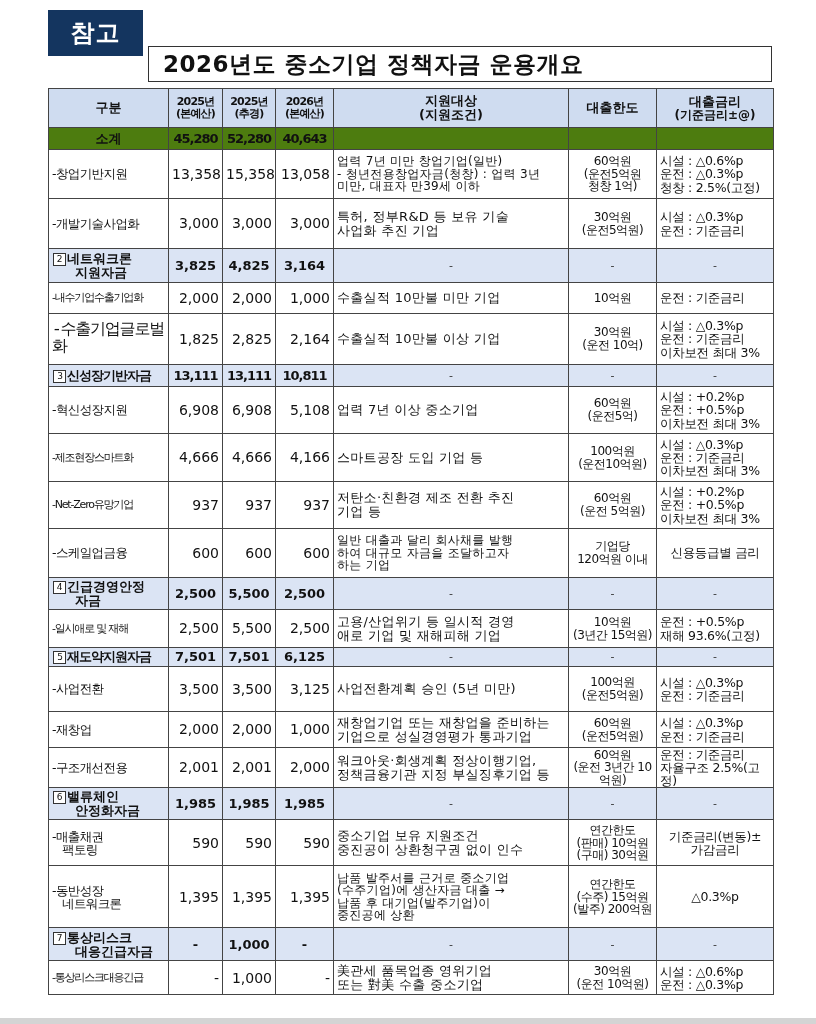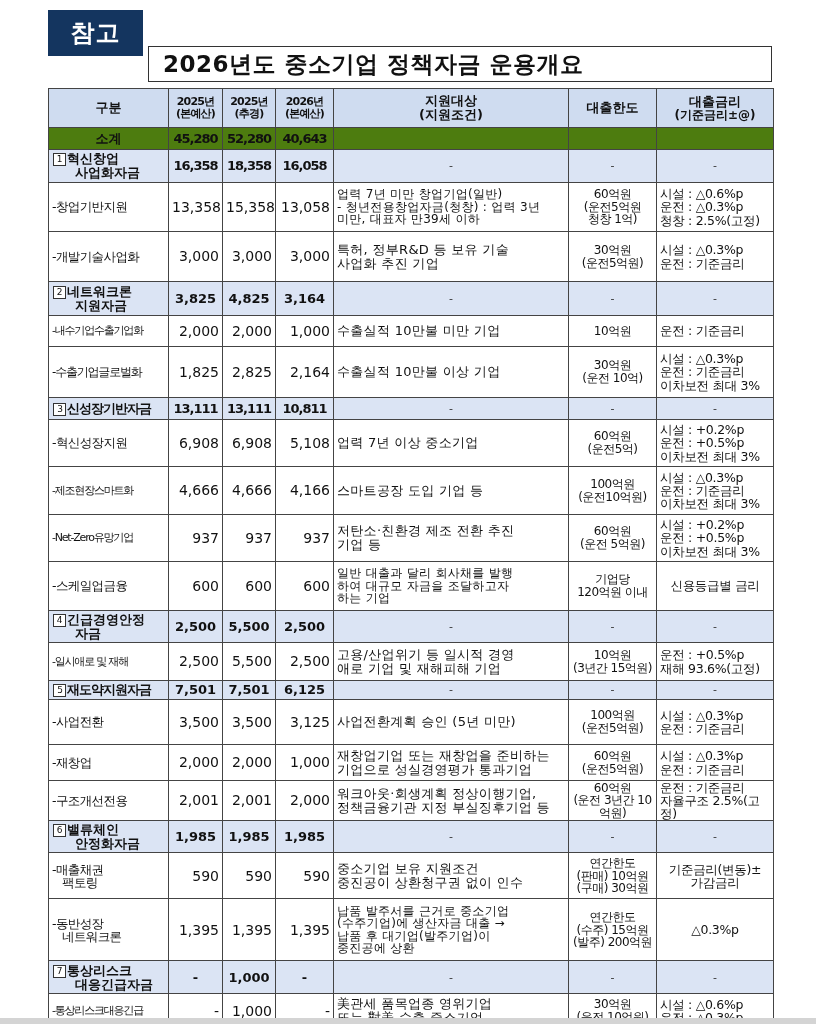--- a/index.html
+++ b/index.html
@@ -100,29 +100,20 @@
     </tr>
     <tr class="total">
       <td>소계</td>
       <td style="letter-spacing:-1px">45,280</td>
       <td style="letter-spacing:-1px">52,280</td>
       <td style="letter-spacing:-1px">40,643</td>
       <td></td>
       <td></td>
       <td></td>
     </tr>
-  <tr class="cat" style="height: 33px;">
-        <td class="name"><span class="num-marker">1</span><span>혁신창업</span><span class="indent" style="padding-left: 22px;">사업화자금</span></td>
-        <td class="num" style="letter-spacing: -1px;">16,358</td>
-        <td class="num" style="letter-spacing: -1px;">18,358</td>
-        <td class="num" style="letter-spacing: -1px;">16,058</td>
-        <td class="dash">-</td>
-        <td class="dash">-</td>
-        <td class="dash">-</td>
-      </tr>
       <tr class="item" style="height: 49px;">
         <td class="iname">
           <span class="ln">-창업기반지원</span>
         </td>
         <td class="inum">13,358</td>
         <td class="inum">15,358</td>
         <td class="inum">13,058</td>
         <td class="target" style="font-size: 12px;">
           <span class="ln">업력 7년 미만 창업기업(일반)</span>
           <span class="ln">- 청년전용창업자금(청창) : 업력 3년</span>
@@ -180,21 +171,21 @@
         </td>
         <td class="limit">
           <span class="ln">10억원</span>
         </td>
         <td class="rate">
           <span class="ln">운전 : 기준금리</span>
         </td>
       </tr>
       <tr class="item" style="height: 51px;">
         <td class="iname">
-          <span class="ln" style="font-size: 12px; letter-spacing: -1.2px;">-수출기업글로벌화</span>
+          <span class="ln" style="font-size: 16px; letter-spacing: -1.2px; font-family: Liberation Mono, monospace;">-수출기업글로벌화</span>
         </td>
         <td class="inum">1,825</td>
         <td class="inum">2,825</td>
         <td class="inum">2,164</td>
         <td class="target">
           <span class="ln">수출실적 10만불 이상 기업</span>
         </td>
         <td class="limit">
           <span class="ln">30억원</span>
           <span class="ln">(운전 10억)</span>

